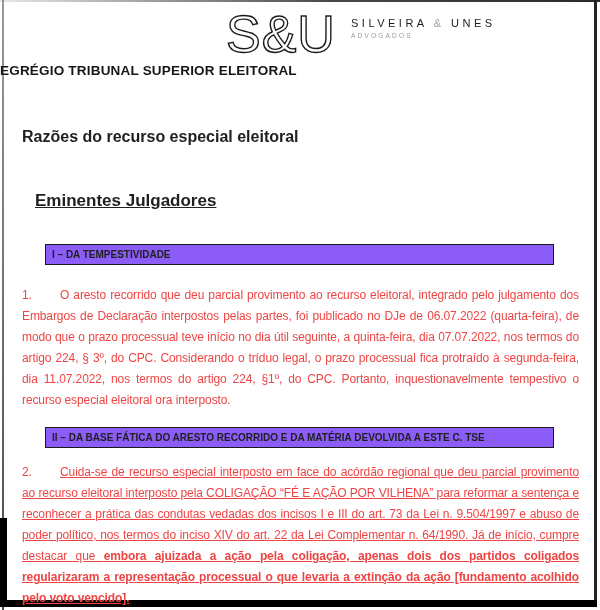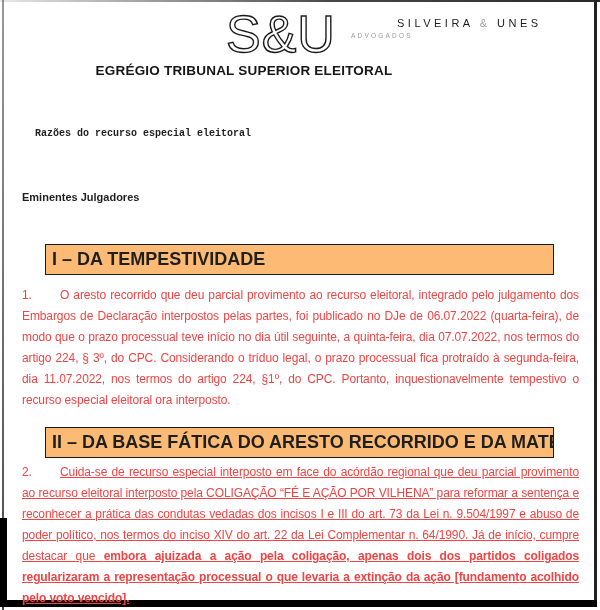--- a/index.html
+++ b/index.html
@@ -38,48 +38,48 @@
 
   
   .logo-group {
     position: absolute; left: 226px; top: 8px;
     display: flex; align-items: flex-start; gap: 7px;
   }
   .logo-mark svg { display: block; }
   .logo-name { padding-top: 9px; }
   .logo-name-line {
     font-size: 11px; font-weight: 400; letter-spacing: 3.5px;
-    color: #1c1c1c; white-space: nowrap; margin-left: 46px;
+    color: #1c1c1c; white-space: nowrap;
   }
   .logo-name-line .amp { color: #a0a0a0; }
   .logo-subtitle {
     margin-top: 3px; font-size: 6.5px; letter-spacing: 2.2px;
     color: #9a9a9a; white-space: nowrap;
   }
 
   
   .court-title {
     position: absolute; left: 0; top: 63px; width: 488px;
-    text-align: center; font-size: 13.5px; font-weight: 700;
+    text-align: left; font-size: 13.5px; font-weight: 700;
     letter-spacing: 0.2px; color: #161616;
   }
   .doc-title {
-    position: absolute; left: 35px; top: 128px;
-    font-size: 10px; font-weight: 700; font-family: Liberation Mono, monospace;
+    position: absolute; left: 22px; top: 128px;
+    font-size: 16px; font-weight: 700;
   }
   .salutation {
-    position: absolute; left: 22px; top: 191px;
-    font-size: 11px; font-weight: 700;
+    position: absolute; left: 35px; top: 191px;
+    font-size: 17px; font-weight: 700; text-decoration: underline;
   }
   .section-box {
     position: absolute; left: 45px; width: 509px;
     border: 1.5px solid #1a1a1a;
     padding: 4px 6px 4px 6px;
-    font-size: 18px; font-weight: 700;
-    background: #fdba74;
+    font-size: 10px; font-weight: 700;
+    background: #8b5cf6;
     white-space: nowrap; overflow: hidden;
   }
   .section-box.first { top: 244px; }
   .section-box.second { top: 427px; }
 
   .para {
     position: absolute; left: 22px; width: 557px;
     font-size: 12px; line-height: 21px; letter-spacing: -0.1px;
     text-align: justify; color: #ef4444;
   }

